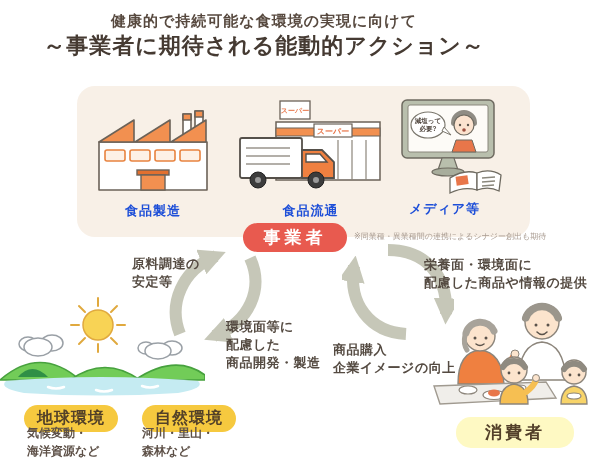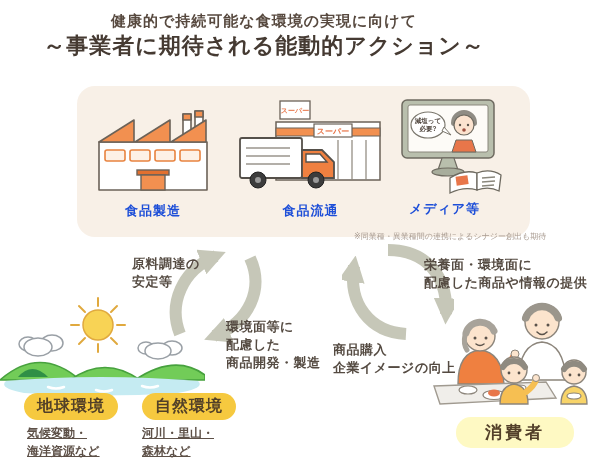--- a/index.html
+++ b/index.html
@@ -11,23 +11,23 @@
   .t2{font-size:22px;font-weight:800;color:#453a32;letter-spacing:1px;}
   .panel{left:77px;top:86px;width:453px;height:151px;background:#f8f0e7;border-radius:18px;}
   .icon-label{font-size:13px;font-weight:700;color:#1d4ed8;text-align:center;letter-spacing:1px;}
   .badge{left:243px;top:223px;width:104px;height:29px;background:#e85a4f;border-radius:15px;
          color:#fff;font-size:17px;font-weight:800;letter-spacing:4px;
          display:flex;align-items:center;justify-content:center;}
   .note{left:354px;top:231px;font-size:8px;color:#a99c92;letter-spacing:0;}
   .flow-label{font-size:13px;font-weight:700;color:#554b42;line-height:1.38;
               white-space:pre-line;letter-spacing:.5px;}
   .pill{display:flex;align-items:center;justify-content:center;font-weight:800;border-radius:15px;}
-  .pill-yellow{width:94px;height:27px;background:#f6c93f;color:#534128;font-size:16px;letter-spacing:1px;}
+  .pill-yellow{width:94px;height:27px;background:#f6c93f;color:#534128;font-size:16px;letter-spacing:1px;margin-top:12px;}
   .pill-tan{width:118px;height:31px;background:#fef9c3;color:#53402a;font-size:17px;letter-spacing:3px;}
-  .env-sub{font-size:12px;font-weight:700;color:#5d5047;line-height:1.5;white-space:pre-line;text-decoration:underline;}
+  .env-sub{font-size:12px;font-weight:700;color:#5d5047;line-height:1.5;white-space:pre-line;}
   svg{display:block;}
 </style>
 </head>
 <body>
 
 <div id="stage">
 
   <div class="abs title-wrap">
     <div class="t1">健康的で持続可能な食環境の実現に向けて</div>
     <div class="t2">～事業者に期待される能動的アクション～</div>
@@ -105,20 +105,21 @@
       <path d="M 52 80 Q 66 71 79 75 L 79 92 Q 66 88 52 95 Z" fill="#fff" stroke="#6e6a60" stroke-width="1.3"></path>
       <path d="M 79 75 Q 92 70 103 77 L 101 93 Q 91 88 79 92 Z" fill="#fff" stroke="#6e6a60" stroke-width="1.3"></path>
       <rect x="58" y="78" width="12" height="9" fill="#e8764a" transform="rotate(-8 64 82)"></rect>
       <line x1="84" y1="80" x2="97" y2="79" stroke="#8a877c" stroke-width="1.4"></line>
       <line x1="84" y1="84" x2="97" y2="83" stroke="#8a877c" stroke-width="1.4"></line>
       <line x1="84" y1="88" x2="96" y2="87" stroke="#8a877c" stroke-width="1.4"></line>
     </g>
   </svg>
   <div class="abs icon-label" style="left:392px;top:200px;width:105px">メディア等</div>
 
+  <div class="abs badge">事業者</div>
   <div class="abs note">※同業種・異業種間の連携によるシナジー創出も期待</div>
 
   <svg class="abs" style="left:158px;top:246px" width="115" height="100" viewBox="0 0 115 100">
     <defs>
       <marker id="ahL" viewBox="0 0 10 10" refX="6" refY="5" markerWidth="2.2" markerHeight="2.2" orient="auto">
         <path d="M0,0 L10,5 L0,10 Z" fill="#c6c7b8"></path>
       </marker>
     </defs>
     <path d="M 22 88 C 10 58 24 24 58 10" fill="none" stroke="#c6c7b8" stroke-width="12" marker-end="url(#ahL)"></path>
     <path d="M 92 12 C 106 42 92 76 56 90" fill="none" stroke="#c6c7b8" stroke-width="12" marker-end="url(#ahL)"></path>

